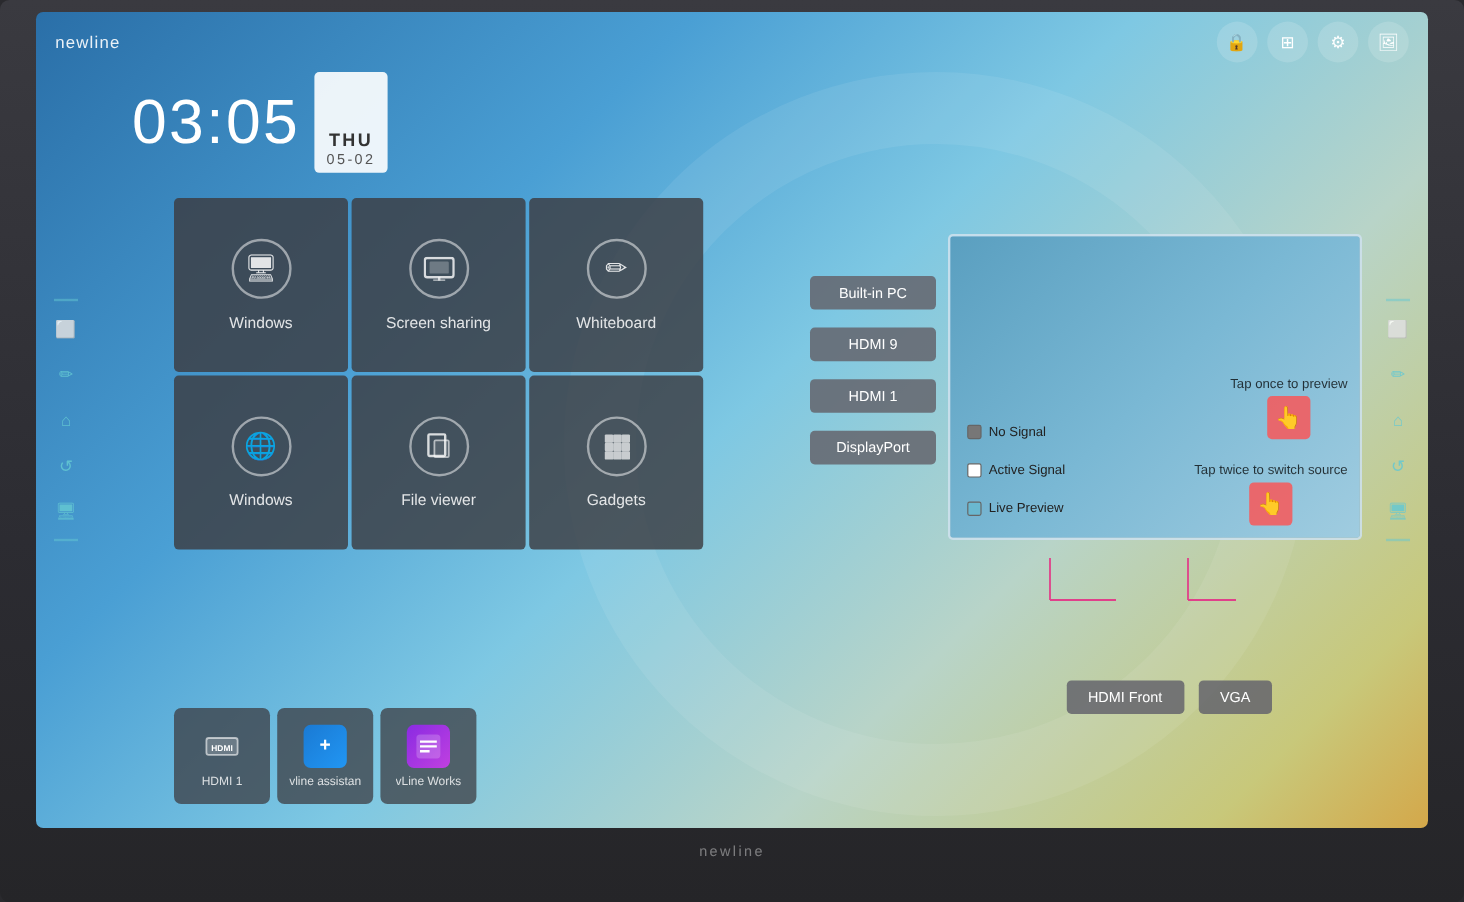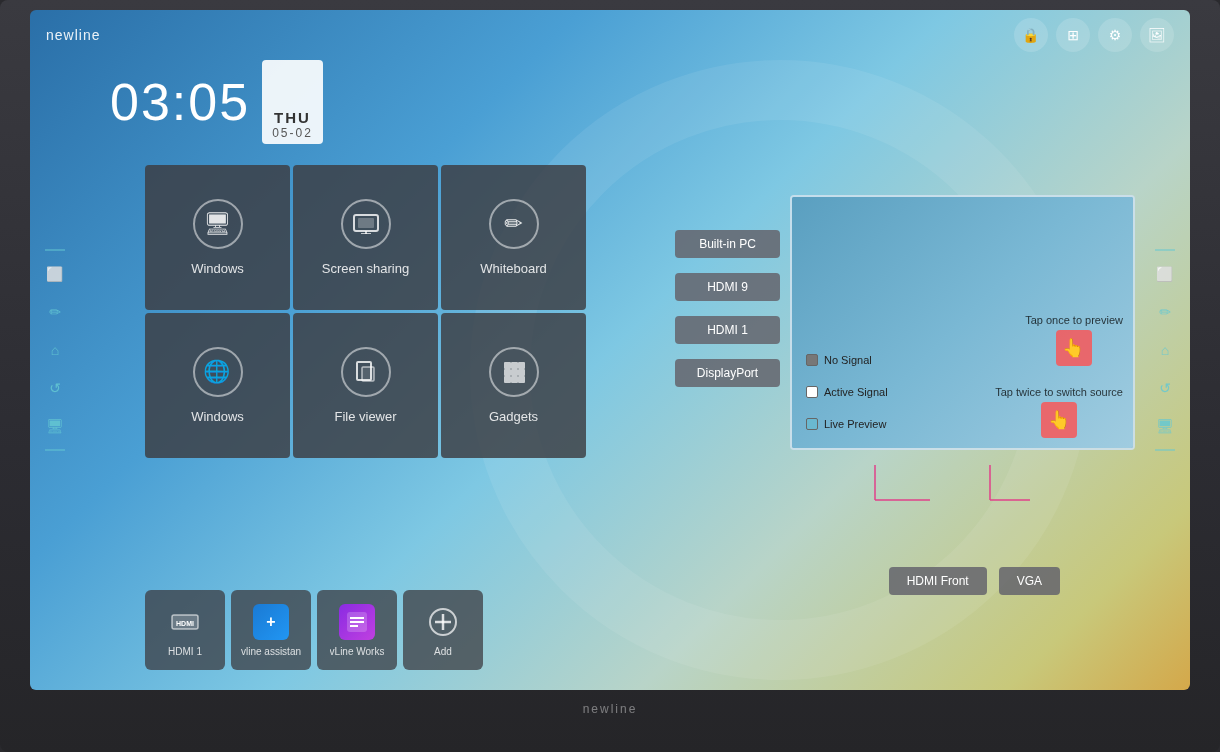--- a/index.html
+++ b/index.html
@@ -549,30 +549,20 @@
             <svg width="22" height="22" viewBox="0 0 22 22" fill="none">
               <rect x="1" y="1" width="20" height="20" rx="3" fill="rgba(255,255,255,0.2)"></rect>
               <line x1="4" y1="7" x2="18" y2="7" stroke="white" stroke-width="2"></line>
               <line x1="4" y1="11" x2="18" y2="11" stroke="white" stroke-width="2"></line>
               <line x1="4" y1="15" x2="12" y2="15" stroke="white" stroke-width="2"></line>
             </svg>
           </div>
         </div>
         <span class="quick-item-label">vLine Works</span>
       </div>
-      <div class="quick-item">
-        <div class="quick-item-icon">
-          <svg width="30" height="30" viewBox="0 0 30 30" fill="none">
-            <circle cx="15" cy="15" r="13" stroke="rgba(255,255,255,0.7)" stroke-width="2" fill="none"></circle>
-            <line x1="15" y1="7" x2="15" y2="23" stroke="rgba(255,255,255,0.8)" stroke-width="2.5"></line>
-            <line x1="7" y1="15" x2="23" y2="15" stroke="rgba(255,255,255,0.8)" stroke-width="2.5"></line>
-          </svg>
-        </div>
-        <span class="quick-item-label">Add</span>
-      </div>
     </div>
 
     <div class="source-buttons-col">
       <div class="src-btn">Built-in PC</div>
       <div class="src-btn">HDMI 9</div>
       <div class="src-btn">HDMI 1</div>
       <div class="src-btn">DisplayPort</div>
     </div>
 
     <div class="preview-box">

